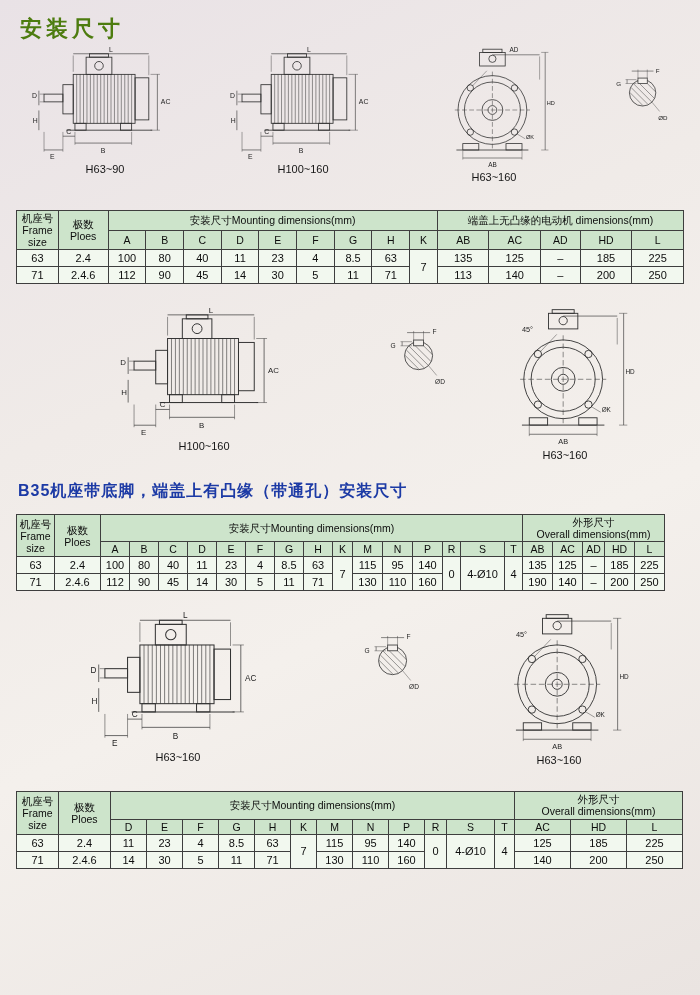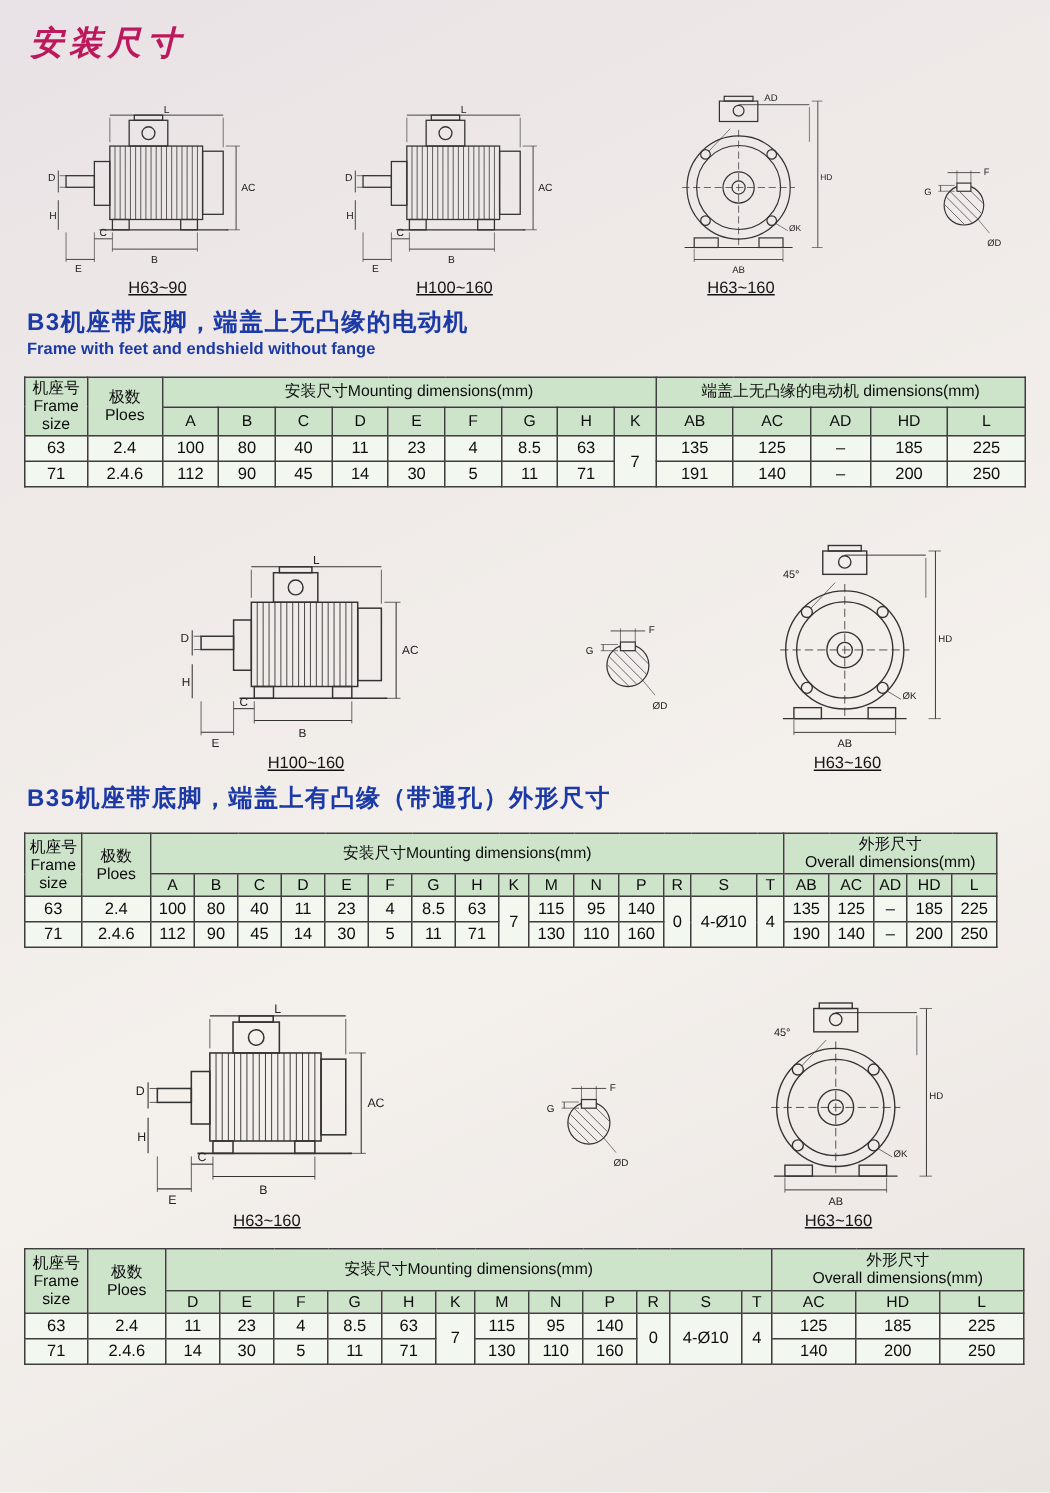--- a/index.html
+++ b/index.html
@@ -3,22 +3,22 @@
 <meta charset="utf-8">
 <style>
   * { margin:0; padding:0; box-sizing:border-box; }
   html,body { width:700px; }
   body {
     font-family:"Liberation Sans", sans-serif;
     background: linear-gradient(155deg,#e9e2e6 0%,#f0ebe8 35%,#f4f0ec 60%,#eae4e1 100%);
     color:#111;
   }
   .page { width:700px; height:995px; padding:12px 16px 8px; position:relative; overflow:hidden; }
-  .page-title { color:#be185d; font-size:22px; font-weight:bold; letter-spacing:4px; margin:2px 0 2px 4px;font-style:italic; }
-  .draw-row { display:flex; align-items:flex-end;text-decoration:underline; }
+  .page-title { color:#4d7c0f; font-size:22px; font-weight:bold; letter-spacing:4px; margin:2px 0 2px 4px; }
+  .draw-row { display:flex; align-items:flex-start; }
   .fig { display:flex; flex-direction:column; align-items:center; }
   .cap { font-size:11px; color:#151515; margin-top:1px; }
   svg { overflow:visible; display:block; }
   svg text { font-size:8px; fill:#222; font-family:"Liberation Sans",sans-serif; }
   .sec { margin:7px 0 3px 2px; }
   .sec-cn { color:#1c3aa5; font-size:16px; font-weight:bold; letter-spacing:1px; }
   .sec-en { color:#1c3aa5; font-size:11px; font-weight:bold; margin-top:1px; }
   .dim-table { border-collapse:collapse; table-layout:fixed; margin-top:12px; }
   .dim-table th, .dim-table td {
     border:1px solid #3e3e3e; text-align:center; vertical-align:middle;
@@ -154,24 +154,20 @@
     <figure class="fig" style="margin-left:56px;margin-bottom:26px">
       <svg width="66" height="82" viewBox="0 0 85 105">
         <use href="#art-shaft"></use>
         <text x="59" y="34">F</text>
         <text x="8" y="51">G</text>
         <text x="62" y="95">ØD</text>
       </svg>
     </figure>
   </div>
 
-  <div class="sec">
-    <div class="sec-cn">B3机座带底脚，端盖上无凸缘的电动机</div>
-    <div class="sec-en">Frame with feet and endshield without fange</div>
-  </div>
 
   <table class="dim-table">
     <colgroup>
       <col style="width:42px">
         <col style="width:50px">
       <col span="8" style="width:38px">
         <col style="width:28px">
       <col style="width:52px">
         <col style="width:52px">
         <col style="width:40px">
@@ -230,21 +226,21 @@
         <td>71</td>
         <td>2.4.6</td>
         <td>112</td>
         <td>90</td>
         <td>45</td>
         <td>14</td>
         <td>30</td>
         <td>5</td>
         <td>11</td>
         <td>71</td>
-        <td>191</td>
+        <td>113</td>
         <td>140</td>
         <td>–</td>
         <td>200</td>
         <td>250</td>
       </tr>
     </tbody>
   </table>
 
   <div class="draw-row" style="height:168px;margin-top:22px">
     <figure class="fig" style="margin-left:104px">
@@ -274,21 +270,21 @@
         <text x="28" y="28">45°</text>
         <text x="141" y="74" style="font-size:7px">HD</text>
         <text x="115" y="116" style="font-size:7px">ØK</text>
         <text x="73" y="151" text-anchor="middle">AB</text>
       </svg>
       <figcaption class="cap">H63~160</figcaption>
     </figure>
   </div>
 
   <div class="sec">
-    <div class="sec-cn">B35机座带底脚，端盖上有凸缘（带通孔）外形尺寸</div>
+    <div class="sec-cn">B35机座带底脚，端盖上有凸缘（带通孔）安装尺寸</div>
   </div>
 
   <table class="dim-table">
     <colgroup>
       <col style="width:38px">
         <col style="width:46px">
       <col span="8" style="width:29px">
         <col style="width:20px">
       <col style="width:30px">
         <col style="width:30px">

